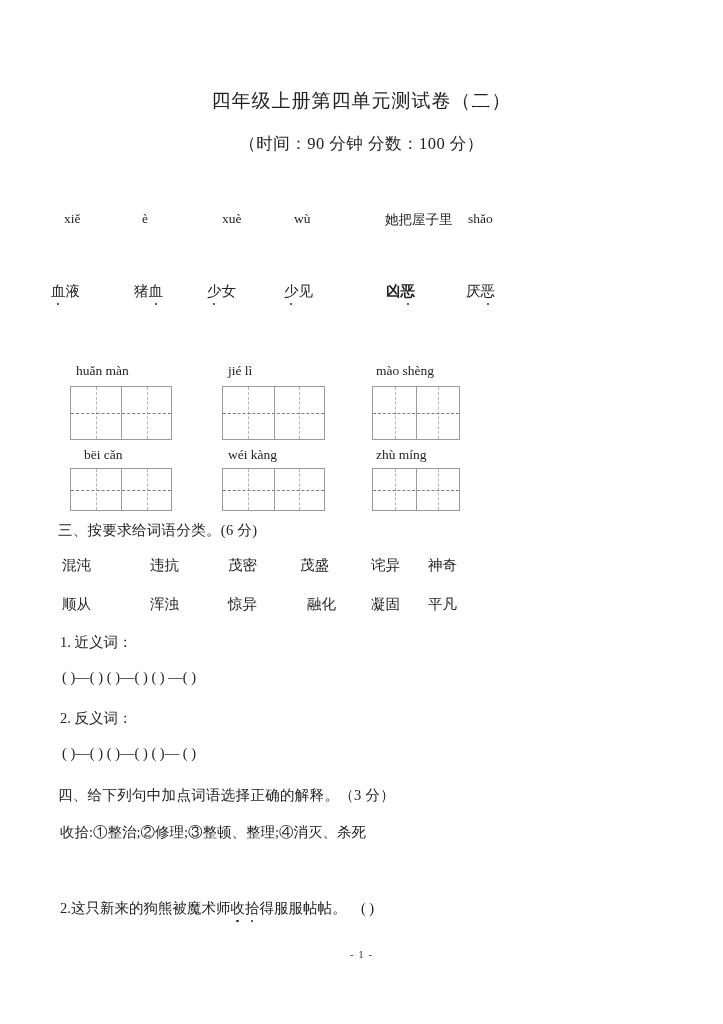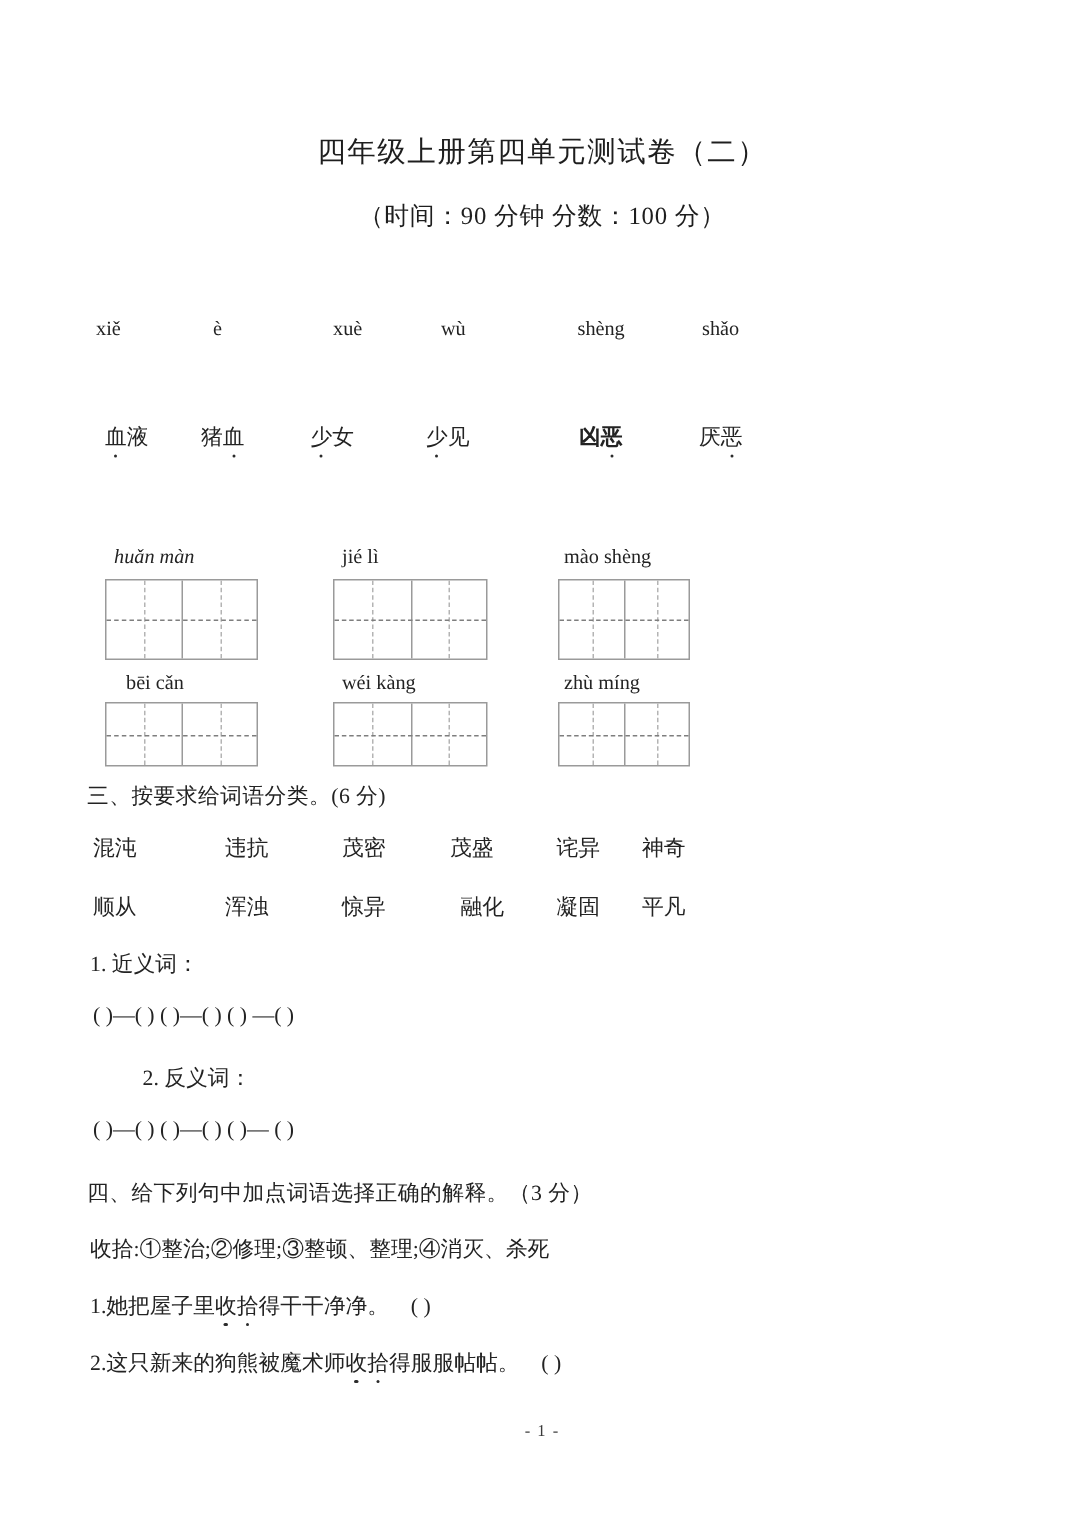--- a/index.html
+++ b/index.html
@@ -134,32 +134,32 @@
 <div id="page">
 
   <div class="doc-title">四年级上册第四单元测试卷（二）</div>
   <div class="doc-subtitle">（时间：90 分钟    分数：100 分）</div>
 
 
   <div class="pin" style="left:64px;  top:211px;">xiě</div>
   <div class="pin" style="left:142px; top:211px;">è</div>
   <div class="pin" style="left:222px; top:211px;">xuè</div>
   <div class="pin" style="left:294px; top:211px;">wù</div>
-  <div class="pin" style="left:385px; top:211px;">shèng</div>
+  <div class="pin" style="left:385px; top:211px;">她把屋子里</div>
   <div class="pin" style="left:468px; top:211px;">shǎo</div>
 
-  <div class="dotword" style="left:70px;  top:282px;text-align:center;"><span class="dc">血</span><span>液</span></div>
+  <div class="dotword" style="left:51px;  top:282px;text-align:center;"><span class="dc">血</span><span>液</span></div>
   <div class="dotword" style="left:134px; top:282px;"><span>猪</span><span class="dc">血</span></div>
   <div class="dotword" style="left:207px; top:282px;text-align:center;"><span class="dc">少</span><span>女</span></div>
   <div class="dotword" style="left:284px; top:282px;"><span class="dc">少</span><span>见</span></div>
   <div class="dotword" style="left:386px; top:282px;font-weight:bold;"><span>凶</span><span class="dc">恶</span></div>
   <div class="dotword" style="left:466px; top:282px;"><span>厌</span><span class="dc">恶</span></div>
 
 
-  <div class="pin" style="left:76px;  top:363px;font-style:italic;">huǎn  màn</div>
+  <div class="pin" style="left:76px;  top:363px;">huǎn  màn</div>
   <div class="pin" style="left:228px; top:363px;">jié   lì</div>
   <div class="pin" style="left:376px; top:363px;">mào  shèng</div>
 
   <div class="tzg" style="left:70px;  top:386px; width:102px; height:54px;">
     <div class="cell" style="width:50%;"></div>
     <div class="cell" style="width:50%;"></div>
   </div>
   <div class="tzg" style="left:222px; top:386px; width:103px; height:54px;">
     <div class="cell" style="width:50%;"></div>
     <div class="cell" style="width:50%;"></div>
@@ -198,24 +198,23 @@
   <div class="tok" style="left:62px;  top:595px;">顺从</div>
   <div class="tok" style="left:150px; top:595px;">浑浊</div>
   <div class="tok" style="left:228px; top:595px;">惊异</div>
   <div class="tok" style="left:307px; top:595px;">融化</div>
   <div class="tok" style="left:371px; top:595px;">凝固</div>
   <div class="tok" style="left:428px; top:595px;">平凡</div>
 
   <div class="tok" style="left:60px; top:633px;">1. 近义词：</div>
   <div class="brk" style="left:62px; top:669px;">(        )—(        )    (        )—(        )    (        ) —(        )</div>
 
-  <div class="tok" style="left:60px; top:709px;margin-left:35px;">2. 反义词：</div>
+  <div class="tok" style="left:60px; top:709px;">2. 反义词：</div>
   <div class="brk" style="left:62px; top:745px;">(        )—(        )    (        )—(        )    (        )— (        )</div>
 
   <div class="sec-head" style="top:786px;">四、给下列句中加点词语选择正确的解释。（3 分）</div>
 
   <div class="tok" style="left:60px; top:823px;">收拾:①整治;②修理;③整顿、整理;④消灭、杀死</div>
 
-  <div class="dotword" style="left:60px; top:861px;"><span>1.她把屋子里</span><span class="dc">收</span><span class="dc">拾</span><span>得干干净净。&nbsp;&nbsp;&nbsp;&nbsp;(        )</span></div>
   <div class="dotword" style="left:60px; top:899px;"><span>2.这只新来的狗熊被魔术师</span><span class="dc">收</span><span class="dc">拾</span><span>得服服帖帖。&nbsp;&nbsp;&nbsp;&nbsp;(        )</span></div>
 
   <div class="footer">- 1 -</div>
 </div>
 
 </body></html>

